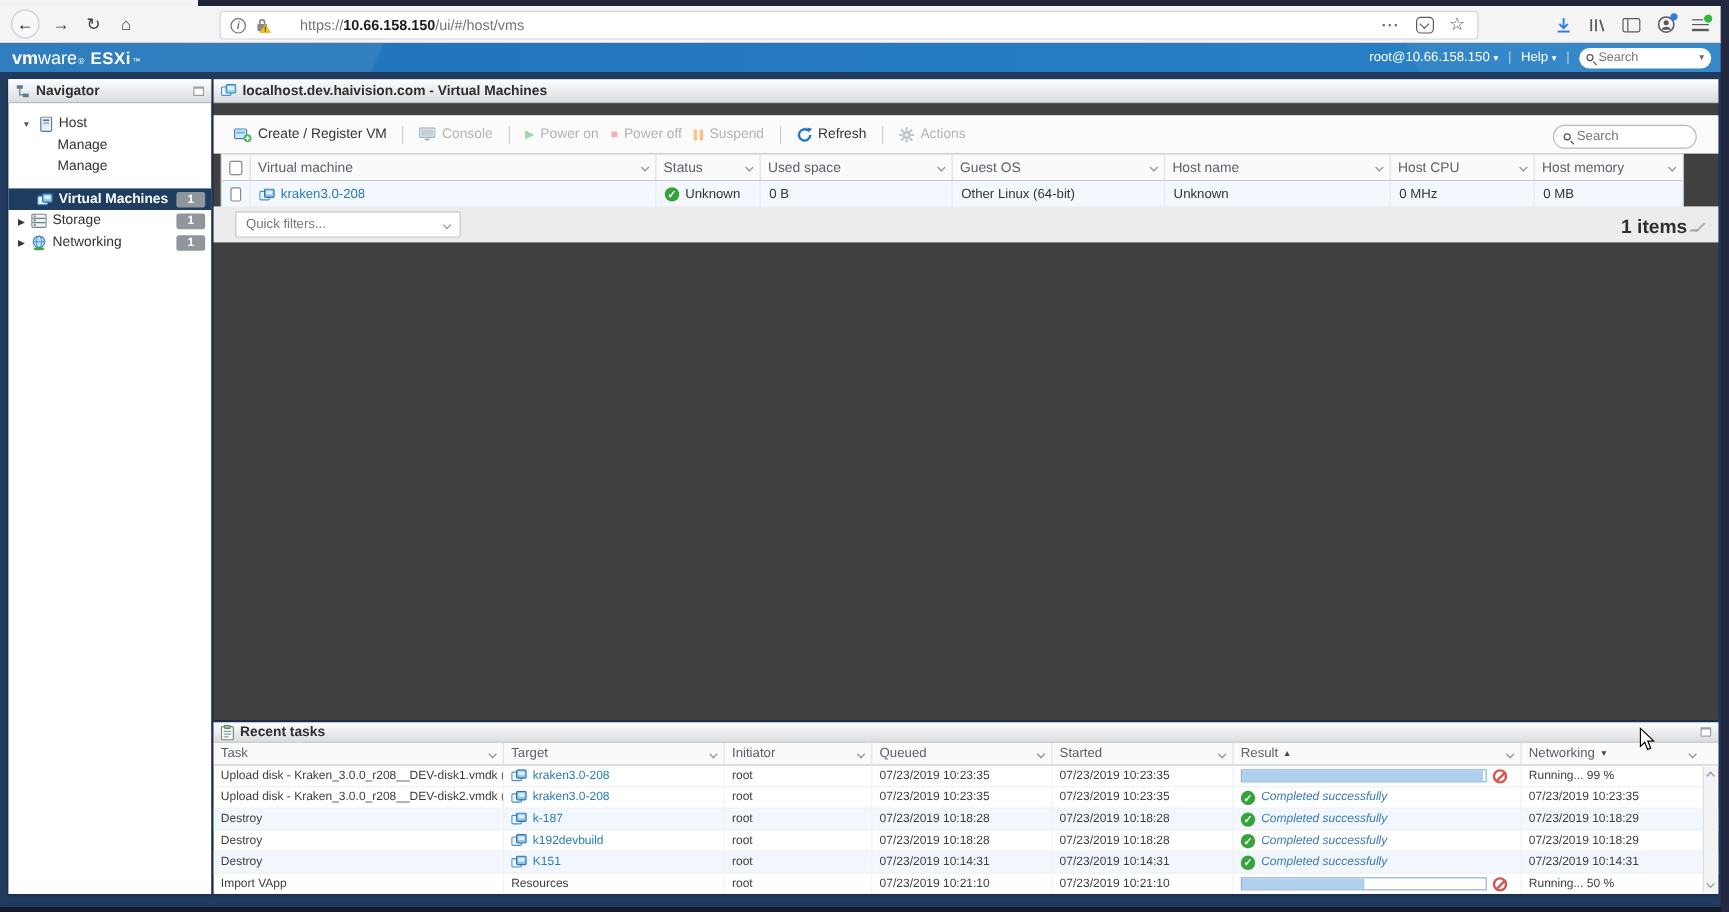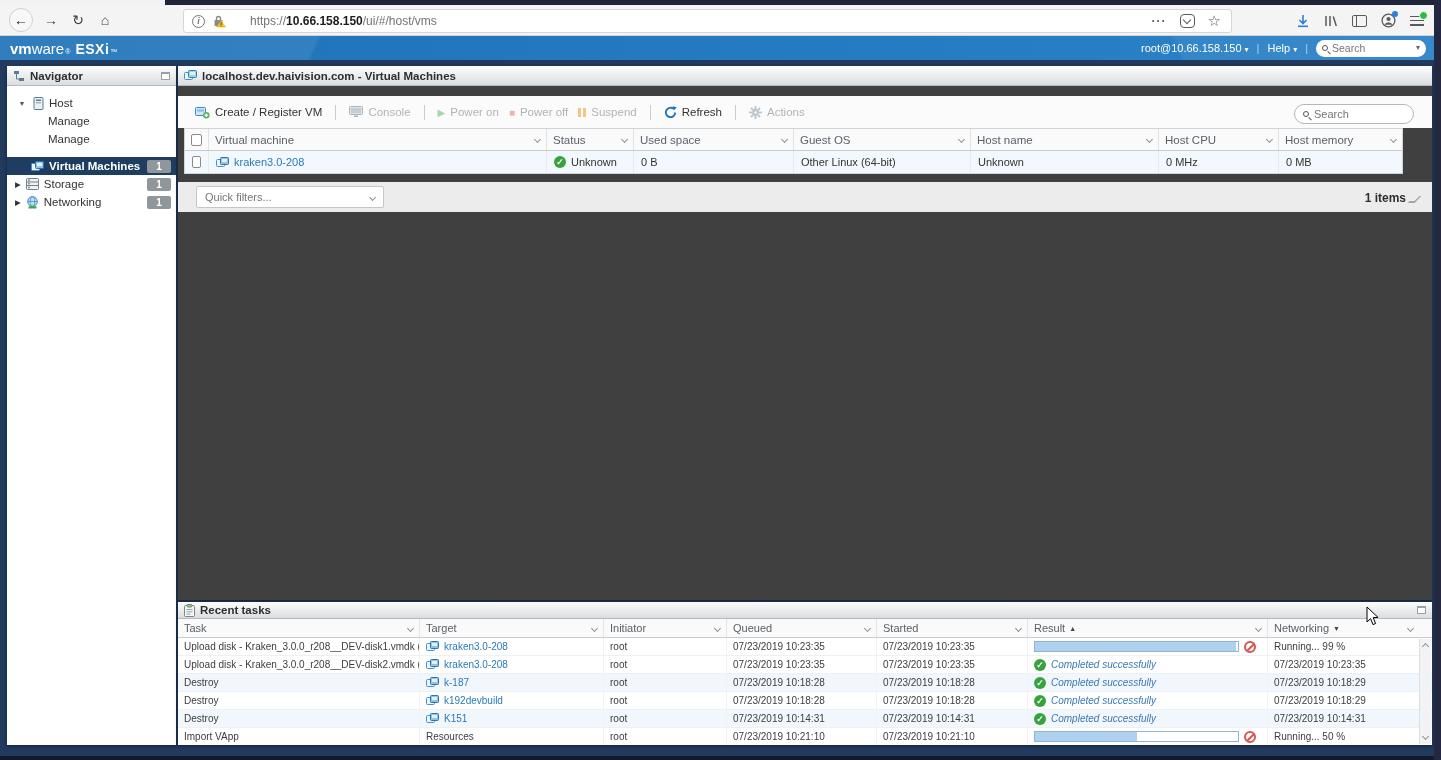--- a/index.html
+++ b/index.html
@@ -105,25 +105,25 @@
                  border-right:1px solid #dfe2e5; }
   .chev { width:5px; height:5px; border-right:1.2px solid #8b949c; border-bottom:1.2px solid #8b949c;
           transform:rotate(45deg); margin-left:auto; flex:none; }
   .vt-row { height:22px; background:#f2f8fd; }
   .vt-row .rc { display:flex; align-items:center; padding:0 7px; font-size:11px; color:#333;
                 border-right:1px solid #e7ebee; gap:5px; }
   .cb { width:12px; height:12px; border:1px solid #8a8a8a; border-radius:2px; background:#fff; margin:auto; }
   .link { color:#2a7ab5; text-decoration:none; }
   .ok-ic { width:12px; height:12px; border-radius:50%; background:#37a33c; color:#fff; font-size:9px;
            line-height:12px; text-align:center; font-weight:bold; flex:none; display:inline-block; }
-  .filter-band { position:absolute; left:0; top:116px; right:0; height:30px; background:#ececed; }
+  .filter-band { position:absolute; left:0; top:106px; right:0; height:30px; background:#ececed; }
   .qfilter { position:absolute; left:18px; top:4px; width:188px; height:22px; background:#fff;
              border:1px solid #c6c6c6; border-radius:2px; display:flex; align-items:center;
              padding:0 8px; font-size:11px; color:#777; }
-  .items-count { position:absolute; right:26px; top:9px; font-size:12px; font-weight:bold; color:#2f2f2f; }
+  .items-count { position:absolute; right:26px; top:9px; font-size:16px; font-weight:bold; color:#2f2f2f; }
   .resize-glyph { position:absolute; right:14px; top:14px; width:7px; height:7px;
                   border-right:2px solid #8a8a8a; border-bottom:2px solid #8a8a8a; transform:skew(-45deg,0) rotate(0deg); opacity:.7;}
 
   
   .tasks-panel { left:178px; top:542px; width:1254px; height:143px; overflow:hidden; }
   .tasks-panel .ptitle { height:17px; }
   .tt-head, .ttrow { display:grid; grid-template-columns:242px 184px 123px 150px 151px 240px 1fr; padding-right:13px; }
   .tt-head { height:19px; background:#fafafa; border-bottom:1px solid #c9cdd0; }
   .tt-head .hc { display:flex; align-items:center; gap:4px; padding:0 6px; font-size:11px; color:#5a6169;
                  border-right:1px solid #e2e5e8; }

